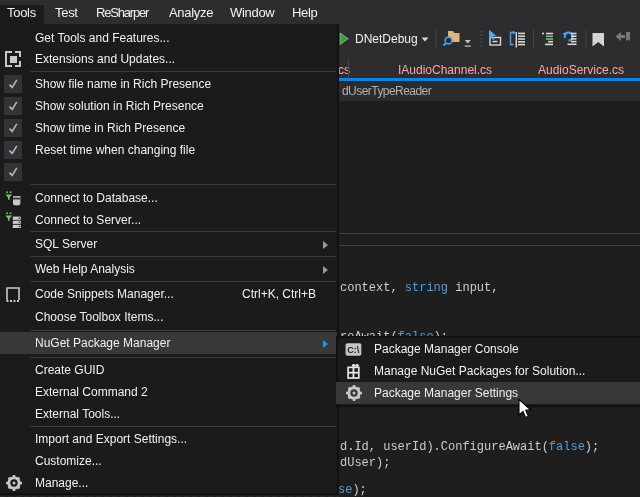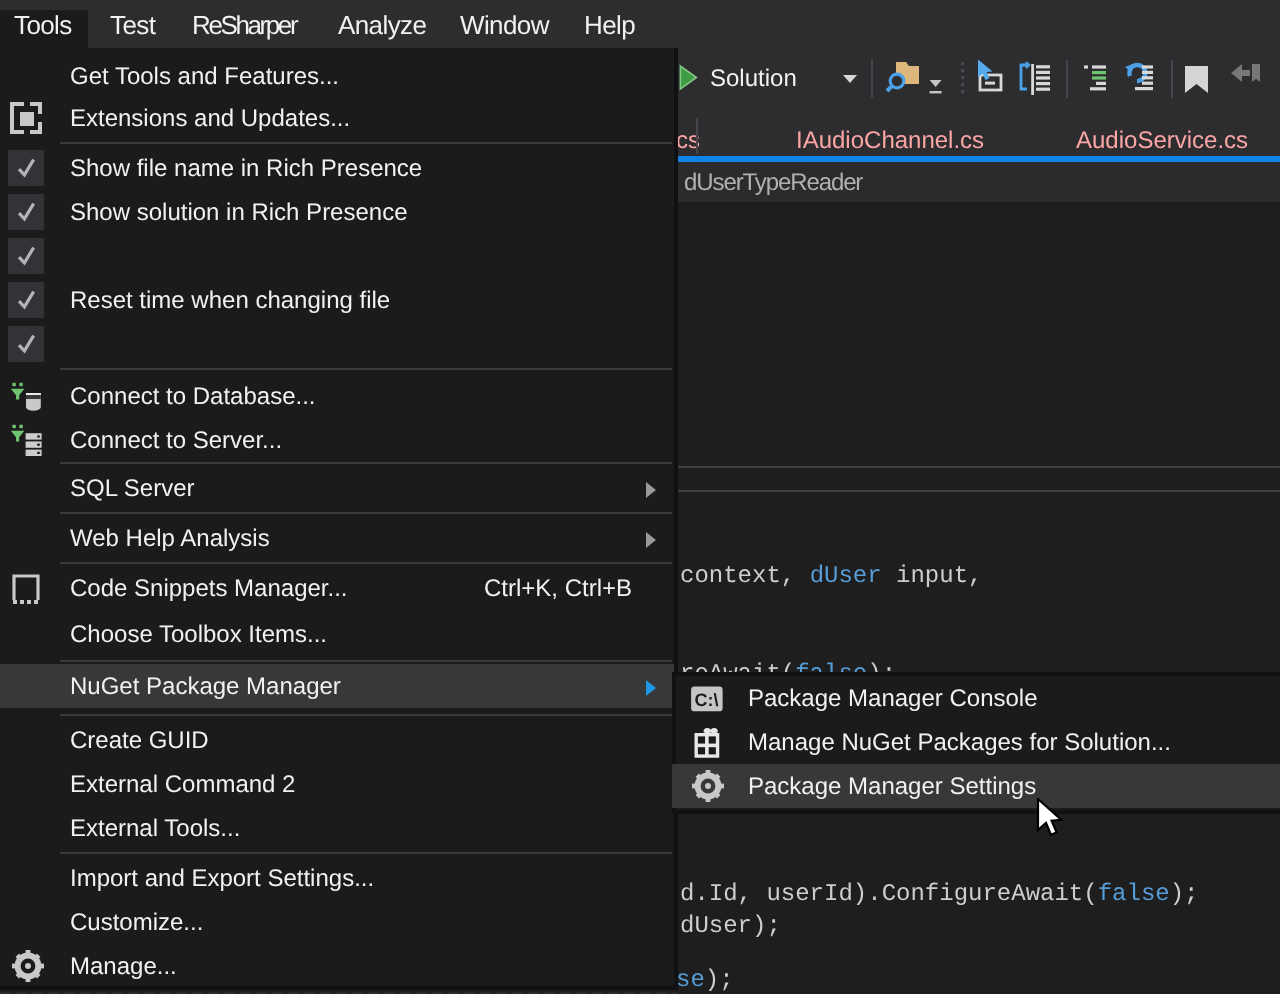--- a/index.html
+++ b/index.html
@@ -117,36 +117,36 @@
 
   <rect x="251.5" y="6" width="1" height="19" fill="#46464a"></rect>
 
   <path d="M258.5 9 l11.5 0 l0 13.5 l-5.75 -4.5 l-5.75 4.5 z" fill="#d4d4d4"></path>
 
   <g fill="#77777a">
     <path d="M281.5 12.5 l5.5 -4.5 l0 3 l4 0 l0 3 l-4 0 l0 3 z"></path>
     <path d="M292 8 l4 0 l0 9 l-2 -1.6 l-2 1.6 z"></path>
   </g>
 </svg>
-<div class="abs" style="left:355px;top:24px;height:31px;line-height:31px;color:#f1f1f1;font-size:12px;">Solution</div>
+<div class="abs" style="left:355px;top:24px;height:31px;line-height:31px;color:#f1f1f1;font-size:12px;">DNetDebug</div>
 
 <div id="tabrow">
   <span style="left:4px;">cs</span>
   <span style="left:64px;">IAudioChannel.cs</span>
   <span style="left:204px;">AudioService.cs</span>
 </div>
 <div id="blueline"></div>
 <div class="abs" style="left:348px;top:59px;width:1px;height:18px;background:#46464a;"></div>
 <div id="crumb">
     <span>dUserTypeReader</span>
   </div>
 
 <div class="hline" style="left:339px;top:233px;width:301px;"></div>
 <div class="hline" style="left:339px;top:245px;width:301px;"></div>
-<div class="code" style="left:340px;top:280px;">context, <span class="kw">dUser</span> input,</div>
+<div class="code" style="left:340px;top:280px;">context, <span class="kw">string</span> input,</div>
 <div class="code" style="left:340px;top:329px;">reAwait(<span class="kw">false</span>);</div>
 <div class="code" style="left:340px;top:439px;">d.Id, userId).ConfigureAwait(<span class="kw">false</span>);</div>
 <div class="code" style="left:340px;top:455px;">dUser);</div>
 <div class="code" style="left:338px;top:482px;"><span class="kw">se</span>);</div>
 
 <div id="popup"></div>
 <div id="menuitems">
   <div class="mi" style="top:27px;">
       <span class="lbl">Get Tools and Features...</span>
     </div>
@@ -174,20 +174,21 @@
    <rect x="0" y="0" width="18" height="18" fill="#333337"></rect>
    <path d="M5.5 9.6 L8.2 12.4 L12.8 4.8" stroke="#b4b4b6" stroke-width="1.6" fill="none"></path>
   </svg>
       <span class="lbl">Show solution in Rich Presence</span>
     </div>
   <div class="mi" style="top:117px;">
       <svg class="micon" style="top:2px" width="18" height="18" viewBox="0 0 18 18">
    <rect x="0" y="0" width="18" height="18" fill="#333337"></rect>
    <path d="M5.5 9.6 L8.2 12.4 L12.8 4.8" stroke="#b4b4b6" stroke-width="1.6" fill="none"></path>
   </svg>
+      <span class="lbl">Show time in Rich Presence</span>
     </div>
   <div class="mi" style="top:139px;">
       <svg class="micon" style="top:2px" width="18" height="18" viewBox="0 0 18 18">
    <rect x="0" y="0" width="18" height="18" fill="#333337"></rect>
    <path d="M5.5 9.6 L8.2 12.4 L12.8 4.8" stroke="#b4b4b6" stroke-width="1.6" fill="none"></path>
   </svg>
       <span class="lbl">Reset time when changing file</span>
     </div>
   <div class="mi" style="top:161px;">
       <svg class="micon" style="top:2px" width="18" height="18" viewBox="0 0 18 18">

